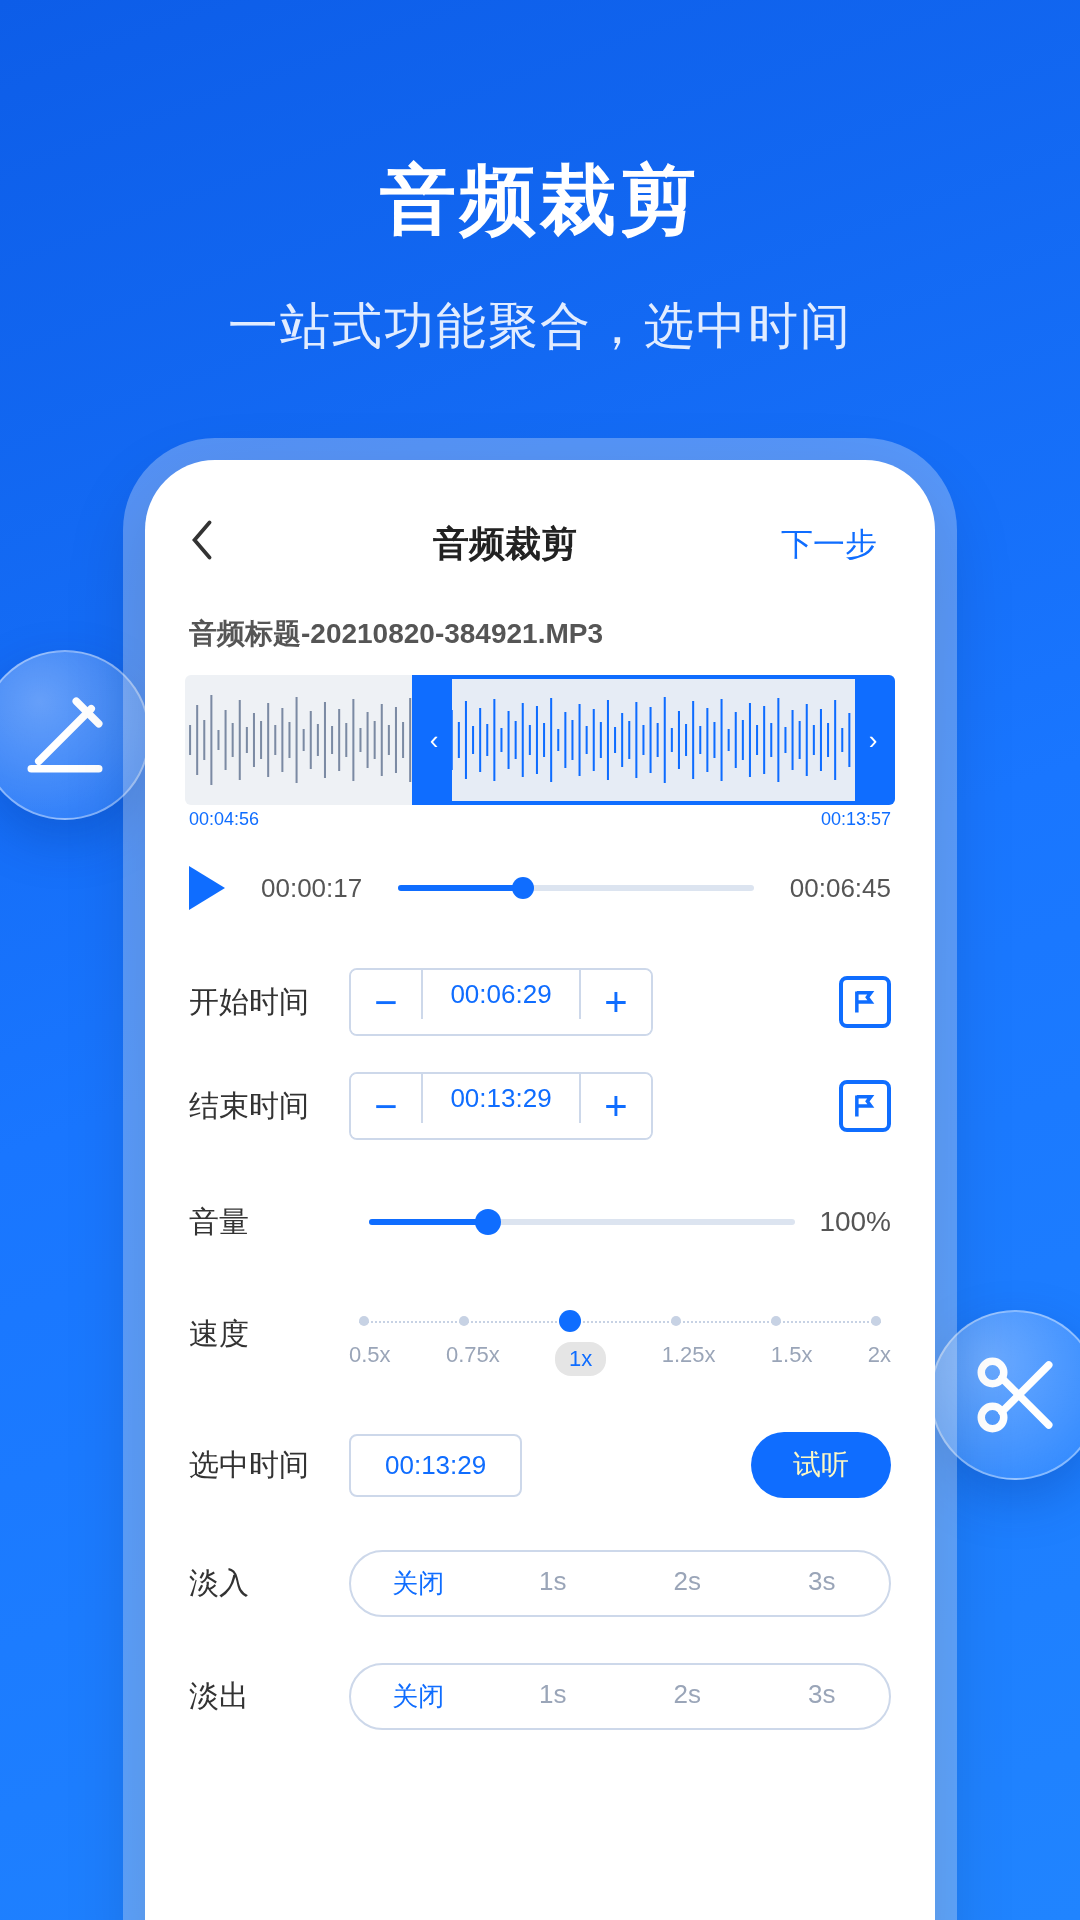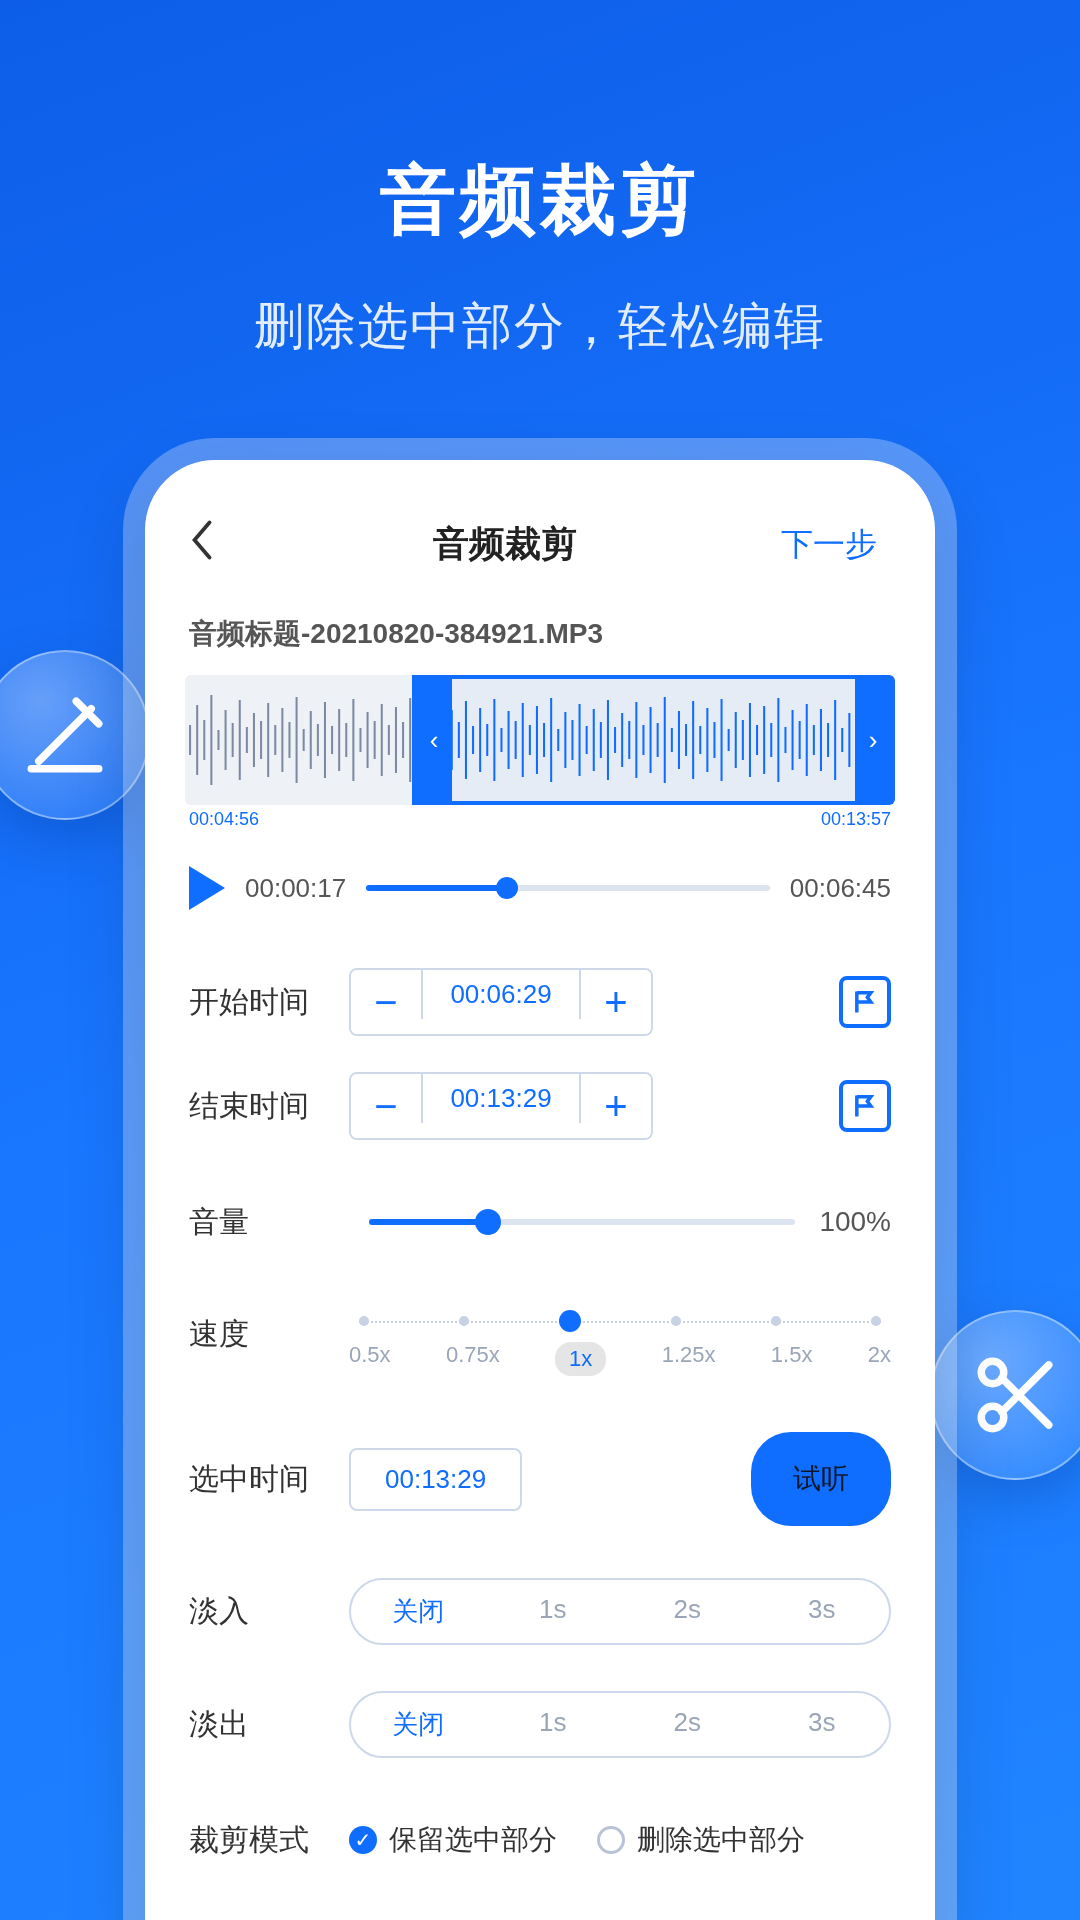--- a/index.html
+++ b/index.html
@@ -87,21 +87,21 @@
       background:#0f6dff; display:flex; align-items:center; justify-content:center;
       color:#fff; font-size:26px;
     }
     .sel-handle.left{ left:0; }
     .sel-handle.right{ right:0; }
     .time-under {
       display:flex; justify-content:space-between;
       font-size:18px; color:#0f6dff; padding: 4px 4px 30px 4px;
     }
     .play-row {
-      display:flex; align-items:center; gap: 20px;
+      display:flex; align-items:center; gap: 36px;
       padding: 6px 4px 40px 4px;
     }
     .play-btn { width:0;height:0; border-left:36px solid #0f6dff; border-top:22px solid transparent; border-bottom:22px solid transparent; }
     .play-time { font-size:26px; color:#555; }
     .progress {
       flex:1; height:6px; background:#dce4f0; border-radius:3px; position:relative;
     }
     .progress-fill{ position:absolute; left:0; top:0; bottom:0; width:35%; background:#0f6dff; border-radius:3px;}
     .progress-dot{ position:absolute; left:35%; top:50%; transform:translate(-50%,-50%); width:22px; height:22px; border-radius:50%; background:#0f6dff;}
     .ctrl-row {
@@ -120,21 +120,21 @@
     .vol-dot{position:absolute; left:28%; top:50%; transform:translate(-50%,-50%); width:26px; height:26px; border-radius:50%; background:#0f6dff;}
     .vol-val{ font-size:28px; color:#555; }
     .speed-track { flex:1; position:relative; padding-top:10px; }
     .speed-dots{ height:30px; display:flex; justify-content:space-between; align-items:center; padding:0 10px; position:relative;}
     .speed-dots::before{content:""; position:absolute; left:10px; right:10px; top:50%; border-top:2px dotted #c7d2e4;}
     .sd{ width:10px; height:10px; border-radius:50%; background:#c7d2e4; position:relative; z-index:1;}
     .sd.active{ width:22px; height:22px; background:#0f6dff;}
     .speed-labels{ display:flex; justify-content:space-between; font-size:22px; color:#9aa5b8; padding:6px 0 0 0;}
     .speed-labels .sel{ color:#0f6dff; background:#e5e5e5; padding:4px 14px; border-radius:16px;}
     .boxval { border:2px solid #cdd8ea; border-radius:8px; padding: 14px 34px; font-size:26px; color:#0f6dff;}
-    .pill-btn{ margin-left:auto; background:#0f6dff; color:#0f172a; font-size:28px; padding: 28px 42px; border-radius:40px;}
+    .pill-btn{ margin-left:auto; background:#0f6dff; color:#fef9c3; font-size:28px; padding: 14px 42px; border-radius:40px;}
     .seg { flex:1; display:flex; border:2px solid #cdd8ea; border-radius:40px; overflow:hidden;justify-content:center;}
     .seg-item{ flex:1; text-align:center; padding:14px 0; font-size:26px; color:#9aa5b8;}
     .seg-item.on{ color:#0f6dff;}
     .radio-row { display:flex; align-items:center; gap:16px; font-size:28px; color:#333;}
     .radio{ width:28px; height:28px; border-radius:50%; border:3px solid #b8c3d6; display:inline-flex; align-items:center; justify-content:center;}
     .radio.checked{ border:none; background:#0f6dff; color:#fff; font-size:20px;}
     .float-icon {
       position:absolute; width:170px; height:170px; border-radius:50%;
       background: radial-gradient(circle at 35% 30%, rgba(255,255,255,0.35), rgba(255,255,255,0.05));
       border: 2px solid rgba(255,255,255,0.4);
@@ -143,21 +143,21 @@
     }
     .float-icon.pencil{ left:-20px; top:650px;}
     .float-icon.scissors{ right:-20px; top:1310px;}
     .float-icon svg{ width:90px; height:90px; }
   </style>
 </head>
 <body>
 
 <div class="hero">
   <div class="hero-title">音频裁剪</div>
-  <div class="hero-subtitle">删除选中部分，轻松编辑</div>
+  <div class="hero-subtitle">一站式功能聚合，选中时间</div>
 </div>
 
 <div class="float-icon pencil">
   <svg viewBox="0 0 48 48" fill="none" stroke="#fff" stroke-width="4" stroke-linecap="round">
     <path d="M10 38 L38 10"></path>
       <path d="M6 42 H42"></path>
     <path d="M30 6 L42 18"></path>
   </svg>
 </div>
 <div class="float-icon scissors">
@@ -387,27 +387,14 @@
   <div class="ctrl-row" style="margin-top:10px">
     <div class="ctrl-label">淡出</div>
     <div class="seg">
       <div class="seg-item on">关闭</div>
       <div class="seg-item">1s</div>
       <div class="seg-item">2s</div>
       <div class="seg-item">3s</div>
     </div>
   </div>
 
-  <div class="ctrl-row" style="margin-top:18px">
-    <div class="ctrl-label">裁剪模式</div>
-    <div class="radio-row" style="flex:1; gap:40px;">
-      <span style="display:flex; align-items:center; gap:12px;">
-        <span class="radio checked">✓</span>
-        <span>保留选中部分</span>
-      </span>
-      <span style="display:flex; align-items:center; gap:12px;">
-        <span class="radio"></span>
-        <span>删除选中部分</span>
-      </span>
-    </div>
-  </div>
 
 </div>
 
 </body></html>

